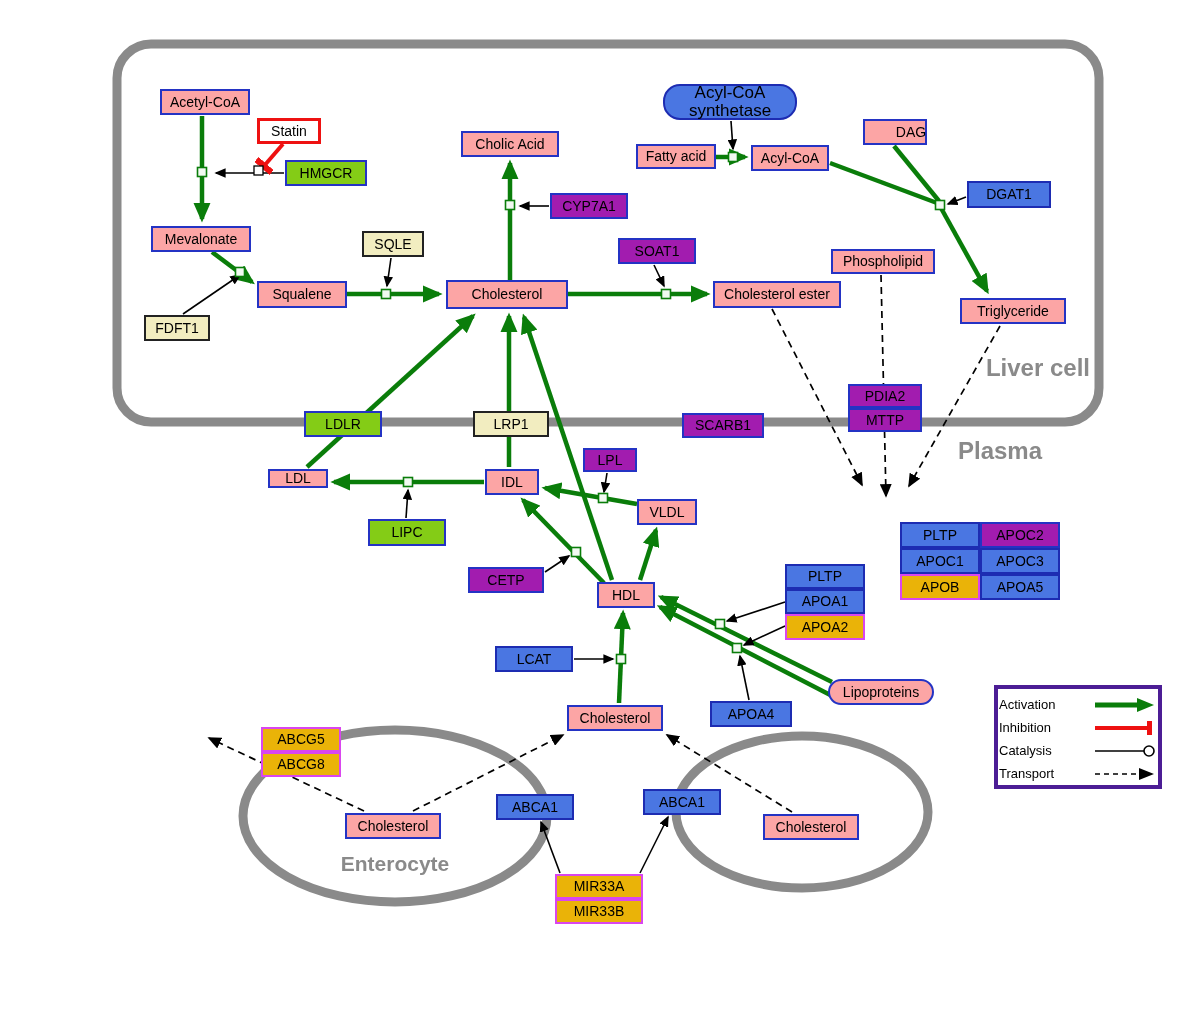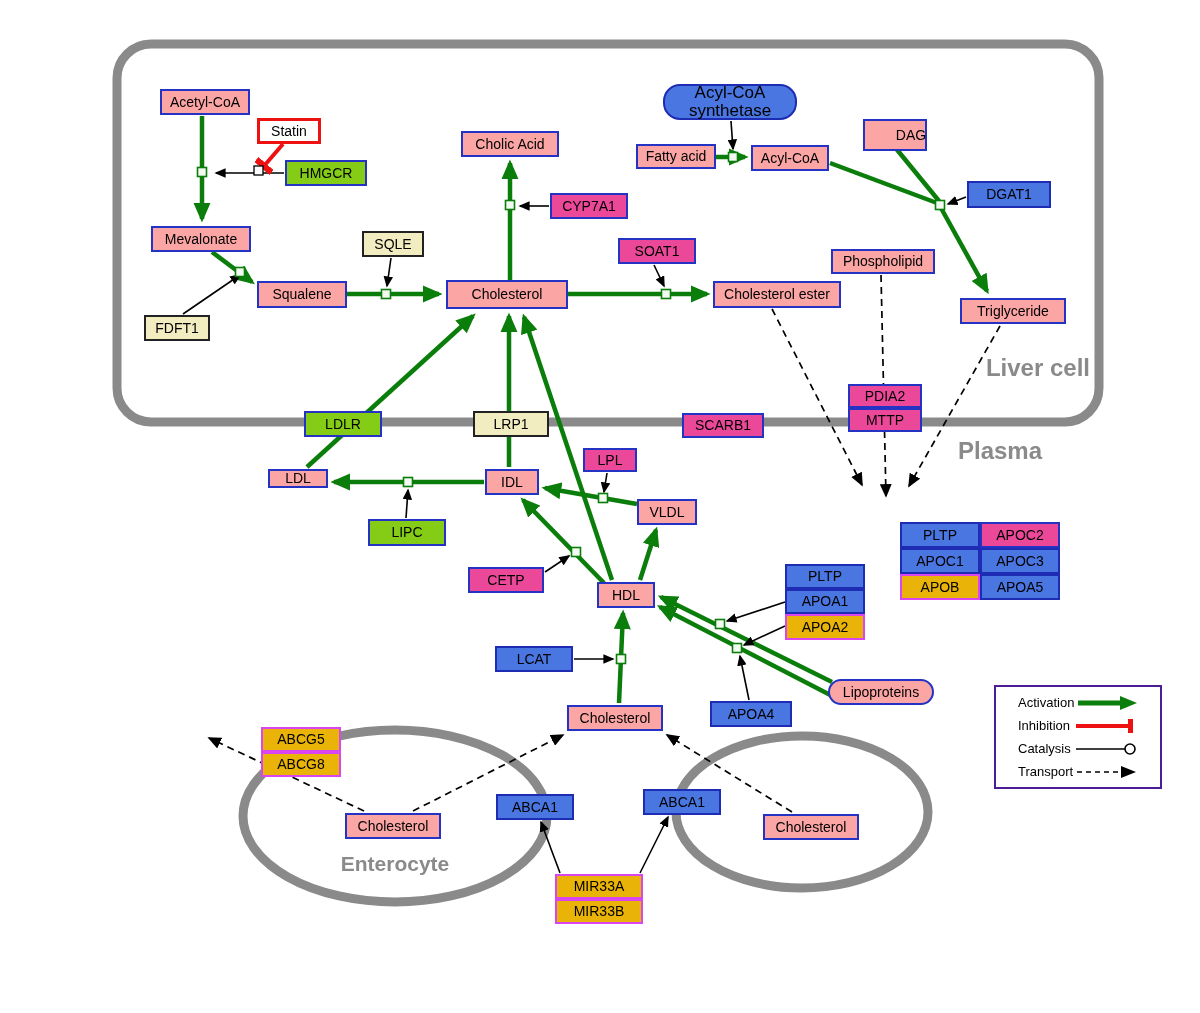--- a/index.html
+++ b/index.html
@@ -5,27 +5,27 @@
   html,body{margin:0;padding:0;background:#fff;}
   #stage{position:relative;width:1200px;height:1013px;background:#fff;overflow:hidden;
          font-family:"Liberation Sans",sans-serif;}
   #edges{position:absolute;left:0;top:0;z-index:1;}
   .n{position:absolute;box-sizing:border-box;z-index:2;display:flex;align-items:center;
      justify-content:center;text-align:center;font-size:14px;color:#000;line-height:1.05;}
   .node-white{background:#fca5a5;border:2px solid #2433c4;}
   .node-red{background:#fff;border:3px solid #ee1111;}
   .node-yellow{background:#84cc16;border:2px solid #2433c4;}
   .node-paleyellow{background:#f2edc0;border:2px solid #222;}
-  .node-lightblue{background:#ec4899;border:2px solid #2433c4;}
+  .node-lightblue{background:#a21caf;border:2px solid #2433c4;}
   .node-blue{background:#4a76e2;border:2px solid #1d2cb2;}
   .node-bluedark{background:#eab308;border:2px solid #d946ef;}
   .small{font-size:17px;border-radius:17px;}
   .comp-label{position:absolute;z-index:2;color:#8a8a8a;font-weight:bold;}
   #legend{position:absolute;z-index:3;left:994px;top:685px;width:168px;height:104px;
-          background:#fff;border:2px solid #4c1d95;box-sizing:border-box;padding:4px 22px;}
+          background:#fff;border:4px solid #4c1d95;box-sizing:border-box;padding:4px 1px;}
   .lrow{display:flex;align-items:center;justify-content:space-between;height:23px;}
   .lrow span{font-size:13px;color:#000;}
 </style>
 </head>
 <body>
 
 <div id="stage">
 
   <svg id="edges" width="1200" height="1013">
     <defs>
@@ -129,21 +129,21 @@
   <div class="n node-paleyellow" style="left:144px;top:315px;width:66px;height:26px;">FDFT1</div>
   <div class="n node-white" style="left:257px;top:281px;width:90px;height:27px;">Squalene</div>
   <div class="n node-white" style="left:446px;top:280px;width:122px;height:29px;">Cholesterol</div>
   <div class="n node-white" style="left:461px;top:131px;width:98px;height:26px;">Cholic Acid</div>
   <div class="n node-lightblue" style="left:550px;top:193px;width:78px;height:26px;">CYP7A1</div>
   <div class="n node-lightblue" style="left:618px;top:238px;width:78px;height:26px;">SOAT1</div>
   <div class="n node-white" style="left:713px;top:281px;width:128px;height:27px;">Cholesterol ester</div>
   <div class="n node-blue small" style="left:663px;top:84px;width:134px;height:36px;">Acyl-CoA synthetase</div>
   <div class="n node-white" style="left:636px;top:144px;width:80px;height:25px;">Fatty acid</div>
   <div class="n node-white" style="left:751px;top:145px;width:78px;height:26px;">Acyl-CoA</div>
-  <div class="n node-white" style="left:863px;top:119px;width:64px;height:32px;padding-left:32px;">DAG</div>
+  <div class="n node-white" style="left:863px;top:119px;width:64px;height:26px;padding-left:32px;">DAG</div>
   <div class="n node-blue" style="left:967px;top:181px;width:84px;height:27px;">DGAT1</div>
   <div class="n node-white" style="left:831px;top:249px;width:104px;height:25px;">Phospholipid</div>
   <div class="n node-white" style="left:960px;top:298px;width:106px;height:26px;">Triglyceride</div>
   <div class="n node-lightblue" style="left:848px;top:384px;width:74px;height:24px;">PDIA2</div>
   <div class="n node-lightblue" style="left:848px;top:408px;width:74px;height:24px;">MTTP</div>
   <div class="n node-yellow" style="left:304px;top:411px;width:78px;height:26px;">LDLR</div>
   <div class="n node-paleyellow" style="left:473px;top:411px;width:76px;height:26px;">LRP1</div>
   <div class="n node-lightblue" style="left:682px;top:413px;width:82px;height:25px;">SCARB1</div>
   <div class="n node-white" style="left:268px;top:469px;width:60px;height:19px;">LDL</div>
   <div class="n node-white" style="left:485px;top:469px;width:54px;height:26px;">IDL</div>

